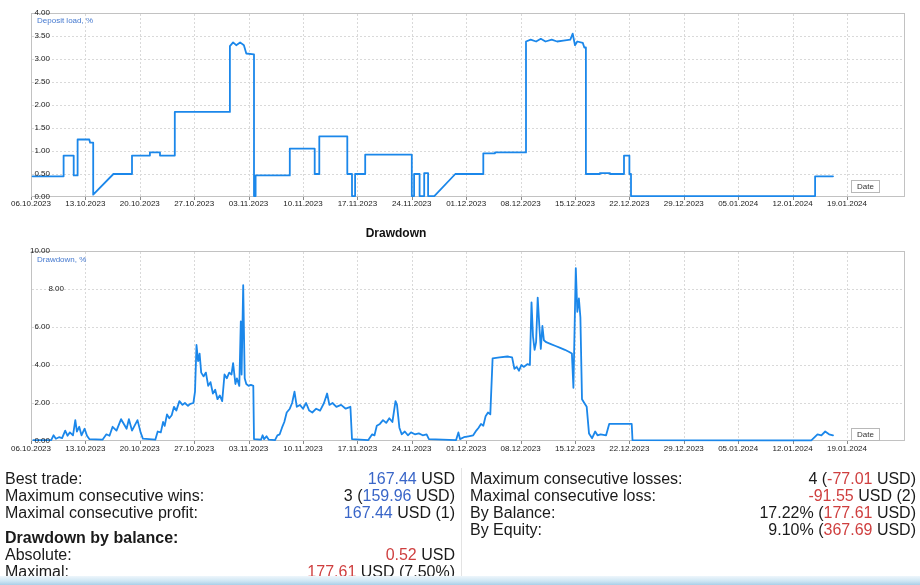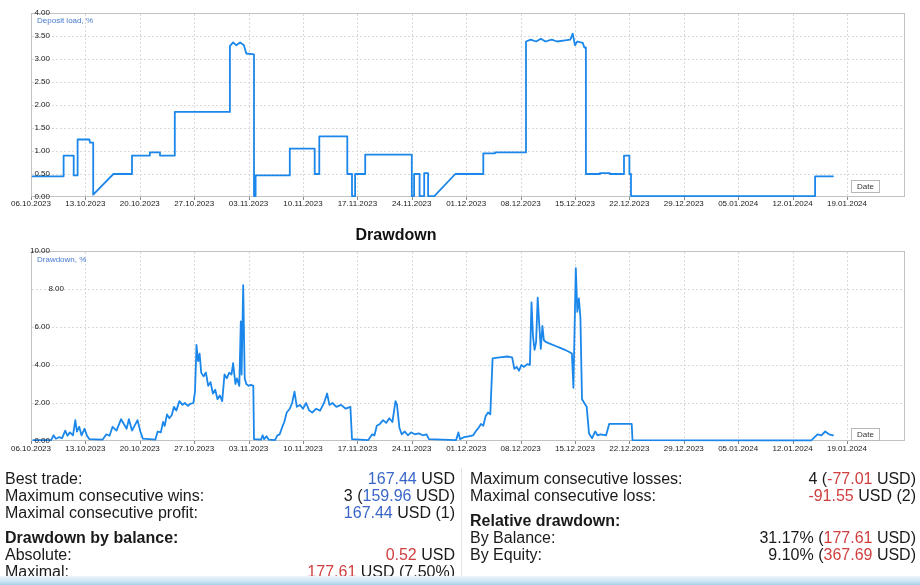--- a/index.html
+++ b/index.html
@@ -2,21 +2,21 @@
 <html style="--blue: #3a66c8; --red: #cf3f3f;"><head>
 <meta charset="utf-8">
 <style>
   html,body{margin:0;padding:0;background:#ffffff;width:920px;height:585px;overflow:hidden;
     font-family:"Liberation Sans", sans-serif;-webkit-font-smoothing:antialiased;}
   #stage{position:relative;width:920px;height:585px;background:#fff;}
   .ylab{position:absolute;width:50px;text-align:right;font-size:8px;color:#1a1a1a;line-height:10px;}
   .xlab{position:absolute;width:62px;text-align:center;font-size:8px;color:#1a1a1a;line-height:10px;}
   .legend{position:absolute;font-size:8px;line-height:10px;}
   .chart-title{position:absolute;left:0;top:226px;width:792px;text-align:center;
-    font-size:16px;font-weight:bold;color:#111;}
+    font-size:12px;font-weight:bold;color:#111;}
   .datebox{position:absolute;font-size:8px;color:#333;background:#fff;border:1px solid #b8b8b8;
     padding:1px 5px;line-height:9px;}
   .stat-col{position:absolute;top:470px;font-size:16px;color:#1a1a1a;}
   .stat-row{position:relative;height:17px;line-height:17px;}
   .stat-row.hdr{font-weight:bold;margin-top:8px;}
   .stat-label{position:absolute;left:0;top:0;}
   .stat-value{position:absolute;right:0;top:0;text-align:right;white-space:pre;}
   .val-plain{color:#1a1a1a;}
   .val-blue{color:var(--blue,#3a66c8);}
   .val-red{color:var(--red,#cf3f3f);}
@@ -200,24 +200,23 @@
     </div>
   <div id="stats-right" class="stat-col" style="left:470px;width:446px;">
       <div class="stat-row">
         <span class="stat-label">Maximum consecutive losses:</span>
         <span class="stat-value"><span class="val-plain">4 (</span><span class="val-red">-77.01</span><span class="val-plain"> USD)</span></span>
       </div>
       <div class="stat-row">
         <span class="stat-label">Maximal consecutive loss:</span>
         <span class="stat-value"><span class="val-red">-91.55</span><span class="val-plain"> USD (2)</span></span>
       </div>
-      <div class="stat-row hdr">Relative drawdown:</div>
       <div class="stat-row">
         <span class="stat-label">By Balance:</span>
-        <span class="stat-value"><span class="val-plain">31.17% (</span><span class="val-red">177.61</span><span class="val-plain"> USD)</span></span>
+        <span class="stat-value"><span class="val-plain">17.22% (</span><span class="val-red">177.61</span><span class="val-plain"> USD)</span></span>
       </div>
       <div class="stat-row">
         <span class="stat-label">By Equity:</span>
         <span class="stat-value"><span class="val-plain">9.10% (</span><span class="val-red">367.69</span><span class="val-plain"> USD)</span></span>
       </div>
     </div>
   <div class="col-divider"></div>
 
   <div class="bottom-strip"></div>
 </div>

